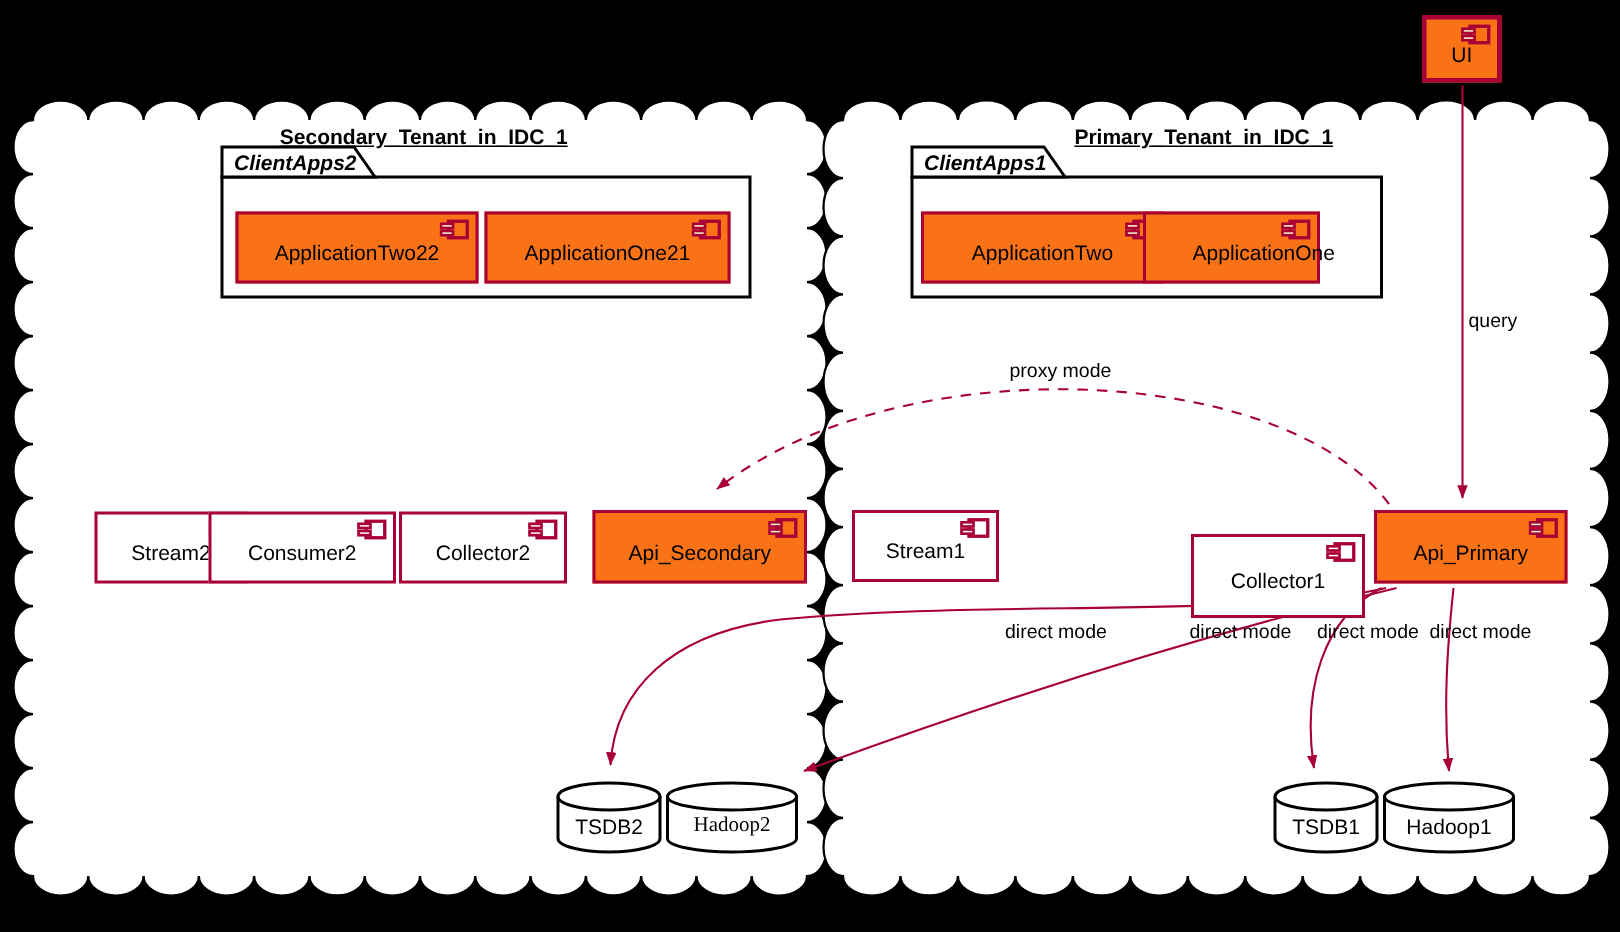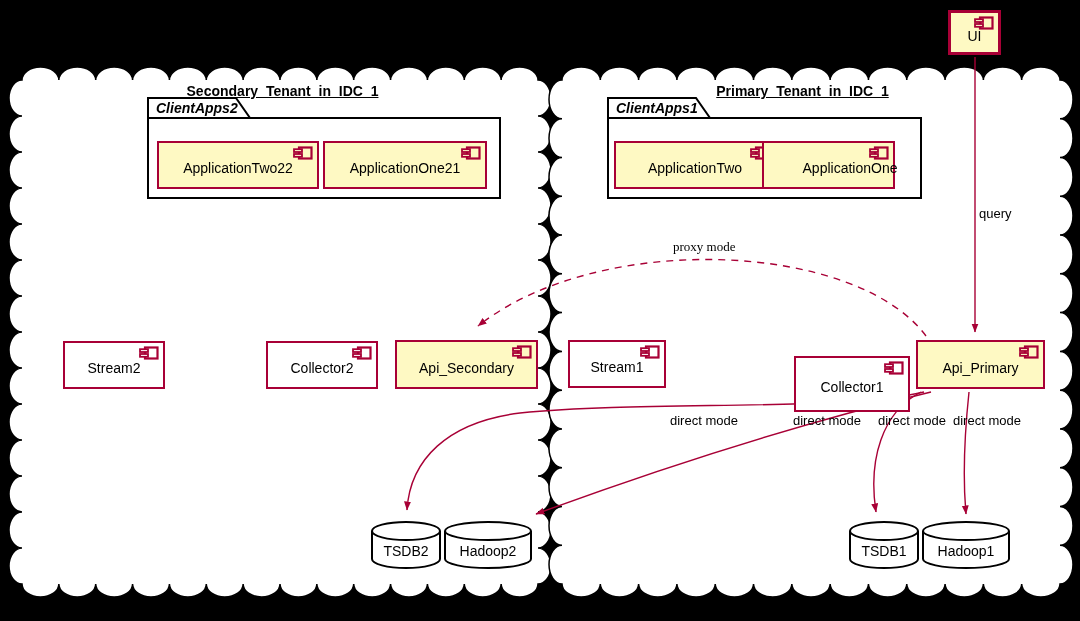--- a/index.html
+++ b/index.html
@@ -1,19 +1,19 @@
 <!DOCTYPE html>
 <html><head>
 <meta charset="utf-8">
 <style>
   html,body{margin:0;padding:0;background:#000;}
   #stage{position:relative;width:1080px;height:621px;background:#000;overflow:hidden;
          font-family:"Liberation Sans",sans-serif;color:#000;}
   #bg{position:absolute;left:0;top:0;z-index:0;}
-  .node{position:absolute;box-sizing:border-box;background:#fef9c3;--icfill:#fefece;
+  .node{position:absolute;box-sizing:border-box;background:#f97316;--icfill:#fefece;
         border:2px solid #a80036;display:flex;align-items:center;justify-content:center;
         font-size:14px;z-index:3;}
   .node.white{background:#ffffff;--icfill:#ffffff;}
   .node.thick{border-width:3px;}
   .node .lbl{padding-top:6px;}
   .cicon{position:absolute;top:3px;right:4px;width:20px;height:14px;}
   .cloud-title{position:absolute;z-index:2;font-weight:bold;font-size:14px;
         text-decoration:underline;text-align:center;}
   .pkg-label{position:absolute;z-index:3;font-weight:bold;font-size:14px;font-style:italic;}
   .edge-label{position:absolute;z-index:4;font-size:13px;white-space:nowrap;}
@@ -105,36 +105,44 @@
   </div>
 
   <div class="node" style="left:614px;top:141px;width:162px;height:48px;">
     <svg class="cicon" viewBox="0 0 20 14">
       <rect x="6" y="1.5" width="12.5" height="11" fill="none" stroke="#a80036" stroke-width="2.2"></rect>
       <rect x="1" y="3.2" width="8" height="2.8" style="fill:var(--icfill)" stroke="#a80036" stroke-width="1.8"></rect>
       <rect x="1" y="8" width="8" height="2.8" style="fill:var(--icfill)" stroke="#a80036" stroke-width="1.8"></rect>
     </svg>
     <span class="lbl">ApplicationTwo</span>
   </div>
-  <div class="node" style="left:762px;top:141px;width:133px;height:48px;padding-left:43px;">
+  <div class="node" style="left:762px;top:141px;width:118px;height:48px;padding-left:43px;">
     <svg class="cicon" viewBox="0 0 20 14">
       <rect x="6" y="1.5" width="12.5" height="11" fill="none" stroke="#a80036" stroke-width="2.2"></rect>
       <rect x="1" y="3.2" width="8" height="2.8" style="fill:var(--icfill)" stroke="#a80036" stroke-width="1.8"></rect>
       <rect x="1" y="8" width="8" height="2.8" style="fill:var(--icfill)" stroke="#a80036" stroke-width="1.8"></rect>
     </svg>
     <span class="lbl">ApplicationOne</span>
   </div>
 
   <div class="node white" style="left:35px;top:341px;width:102px;height:48px;margin-left:28px;">
     <svg class="cicon" viewBox="0 0 20 14">
       <rect x="6" y="1.5" width="12.5" height="11" fill="none" stroke="#a80036" stroke-width="2.2"></rect>
       <rect x="1" y="3.2" width="8" height="2.8" style="fill:var(--icfill)" stroke="#a80036" stroke-width="1.8"></rect>
       <rect x="1" y="8" width="8" height="2.8" style="fill:var(--icfill)" stroke="#a80036" stroke-width="1.8"></rect>
     </svg>
     <span class="lbl">Stream2</span>
+  </div>
+  <div class="node white" style="left:139px;top:341px;width:125px;height:48px;">
+    <svg class="cicon" viewBox="0 0 20 14">
+      <rect x="6" y="1.5" width="12.5" height="11" fill="none" stroke="#a80036" stroke-width="2.2"></rect>
+      <rect x="1" y="3.2" width="8" height="2.8" style="fill:var(--icfill)" stroke="#a80036" stroke-width="1.8"></rect>
+      <rect x="1" y="8" width="8" height="2.8" style="fill:var(--icfill)" stroke="#a80036" stroke-width="1.8"></rect>
+    </svg>
+    <span class="lbl">Consumer2</span>
   </div>
   <div class="node white" style="left:266px;top:341px;width:112px;height:48px;">
     <svg class="cicon" viewBox="0 0 20 14">
       <rect x="6" y="1.5" width="12.5" height="11" fill="none" stroke="#a80036" stroke-width="2.2"></rect>
       <rect x="1" y="3.2" width="8" height="2.8" style="fill:var(--icfill)" stroke="#a80036" stroke-width="1.8"></rect>
       <rect x="1" y="8" width="8" height="2.8" style="fill:var(--icfill)" stroke="#a80036" stroke-width="1.8"></rect>
     </svg>
     <span class="lbl">Collector2</span>
   </div>
   <div class="node" style="left:395px;top:340px;width:143px;height:49px;">
@@ -165,24 +173,24 @@
   <div class="node" style="left:916px;top:340px;width:129px;height:49px;">
     <svg class="cicon" viewBox="0 0 20 14">
       <rect x="6" y="1.5" width="12.5" height="11" fill="none" stroke="#a80036" stroke-width="2.2"></rect>
       <rect x="1" y="3.2" width="8" height="2.8" style="fill:var(--icfill)" stroke="#a80036" stroke-width="1.8"></rect>
       <rect x="1" y="8" width="8" height="2.8" style="fill:var(--icfill)" stroke="#a80036" stroke-width="1.8"></rect>
     </svg>
     <span class="lbl">Api_Primary</span>
   </div>
 
   <div class="db-label" style="left:372px;top:543px;width:68px;">TSDB2</div>
-  <div class="db-label" style="left:445px;top:543px;width:86px;">Hadoop2</div>
+  <div class="db-label" style="left:445px;top:543px;width:86px;font-family:Liberation Serif, serif;">Hadoop2</div>
   <div class="db-label" style="left:850px;top:543px;width:68px;">TSDB1</div>
   <div class="db-label" style="left:923px;top:543px;width:86px;">Hadoop1</div>
 
   <div class="edge-label" style="left:979px;top:206px;">query</div>
-  <div class="edge-label" style="left:673px;top:239px;font-family:Liberation Serif, serif;">proxy mode</div>
+  <div class="edge-label" style="left:673px;top:239px;">proxy mode</div>
   <div class="edge-label" style="left:670px;top:413px;">direct mode</div>
   <div class="edge-label" style="left:793px;top:413px;">direct mode</div>
   <div class="edge-label" style="left:878px;top:413px;">direct mode</div>
   <div class="edge-label" style="left:953px;top:413px;">direct mode</div>
 
 </div>
 
 </body></html>

